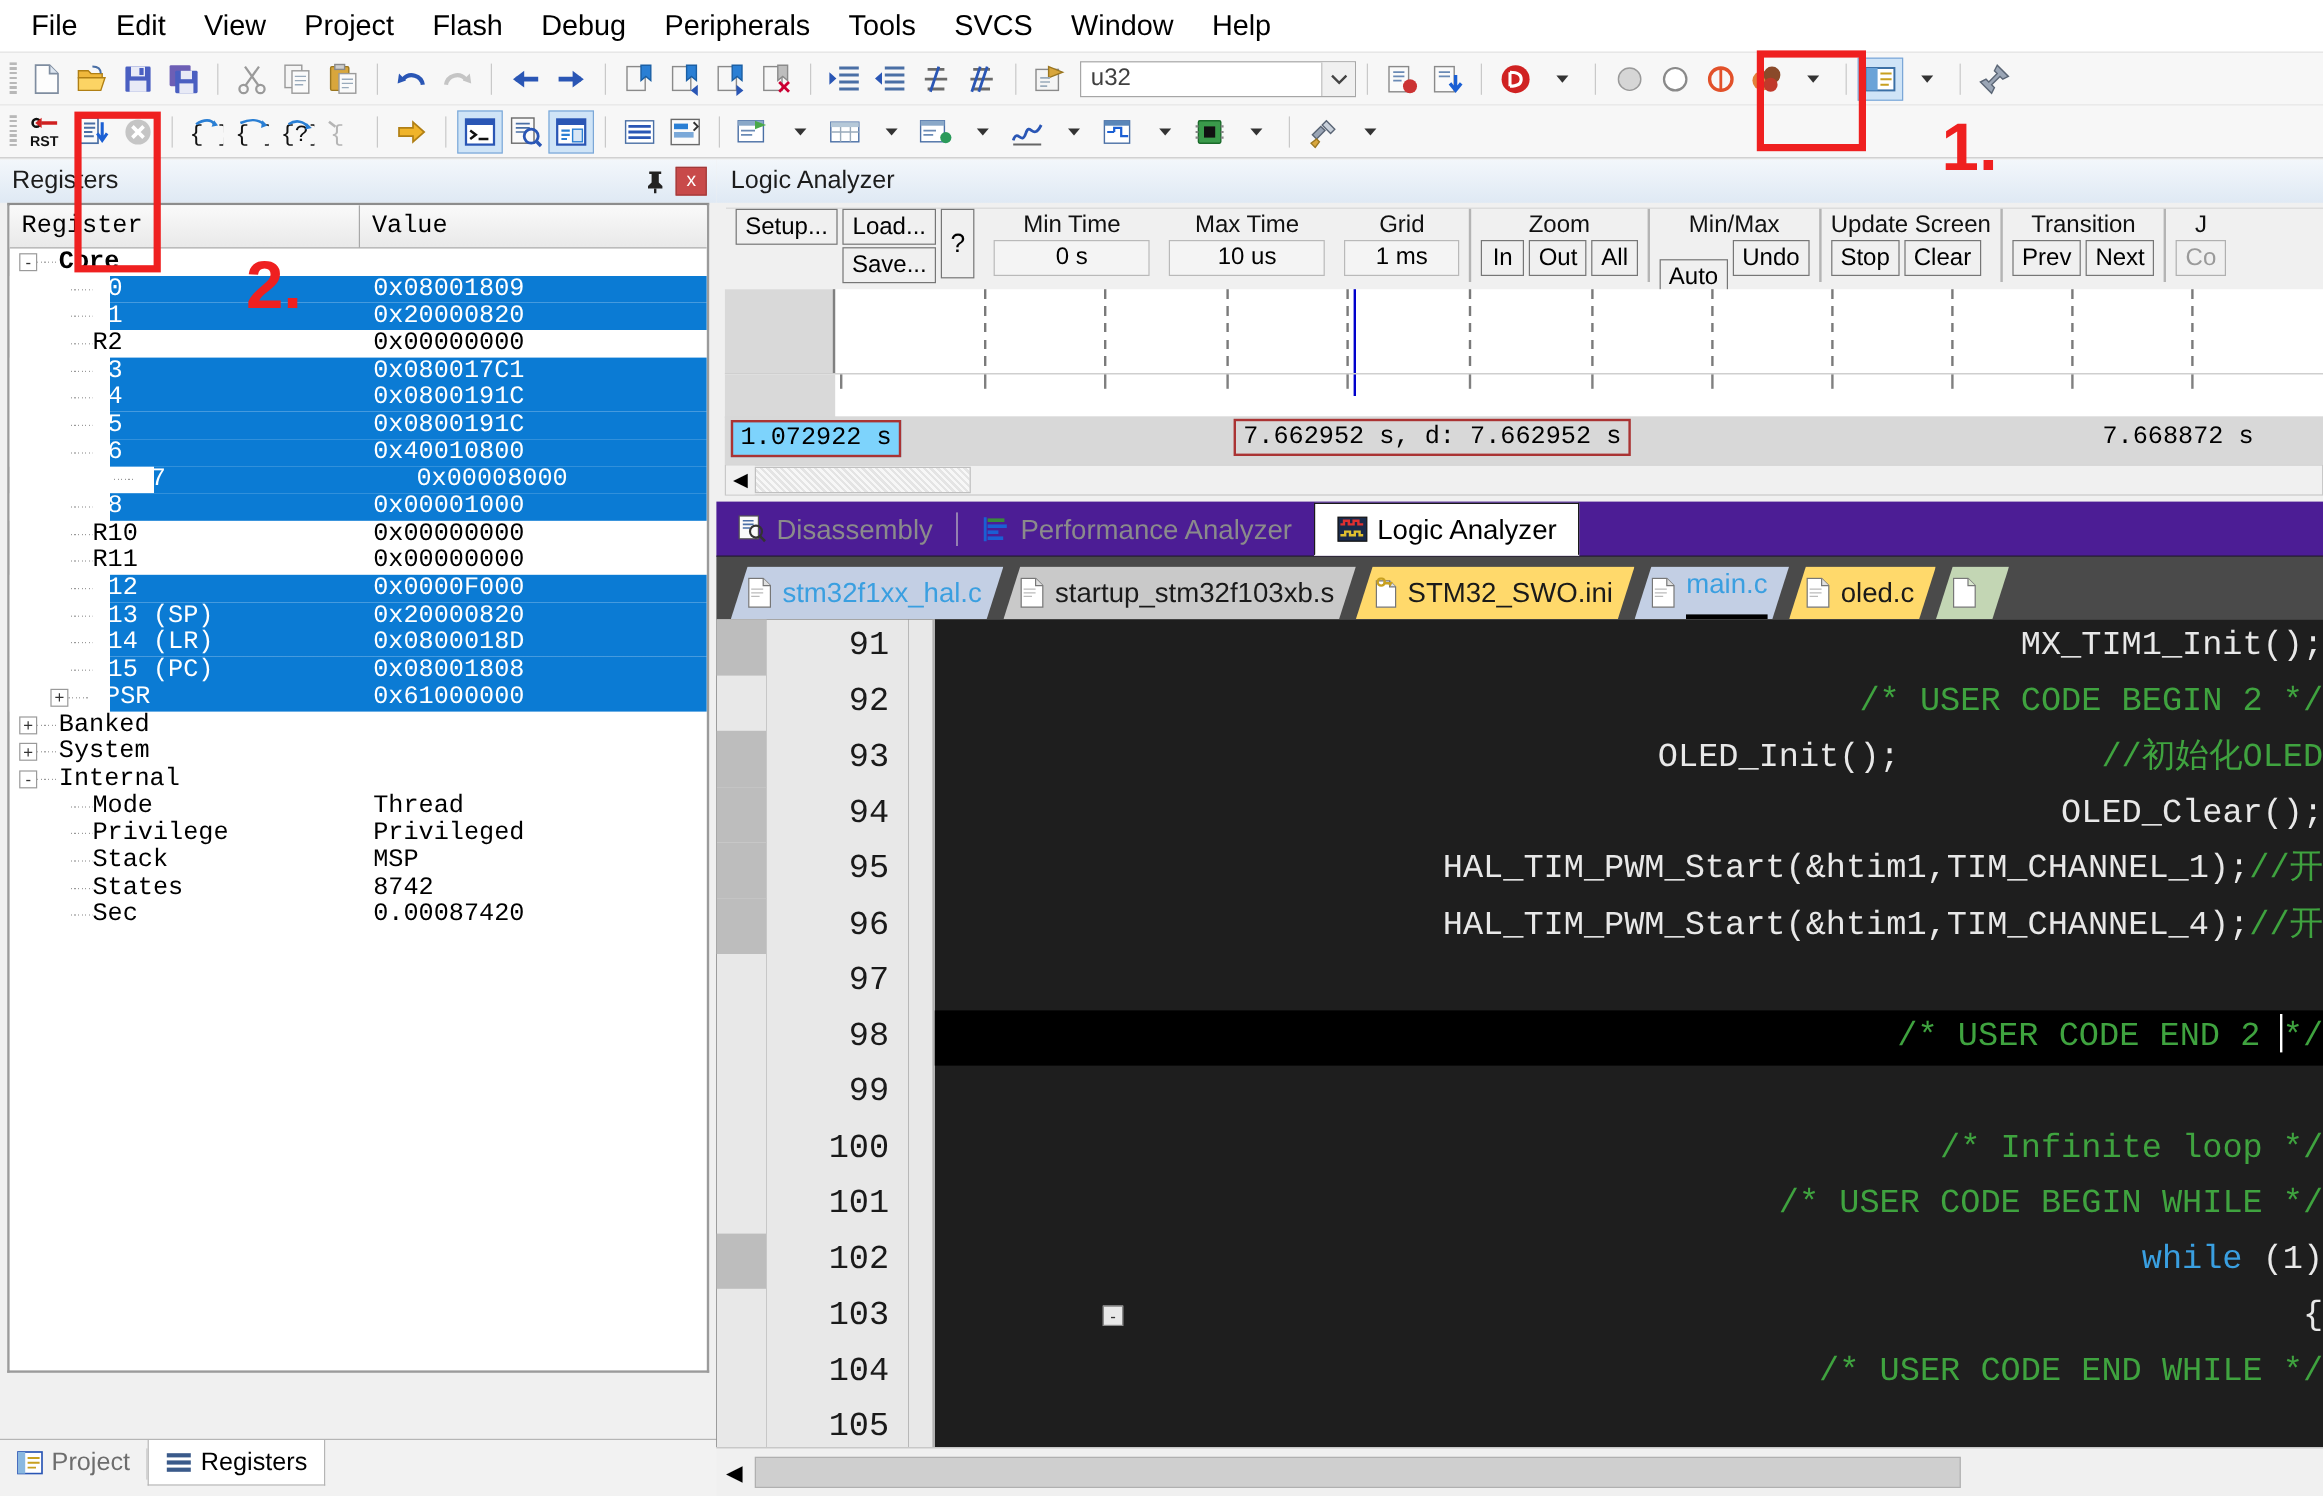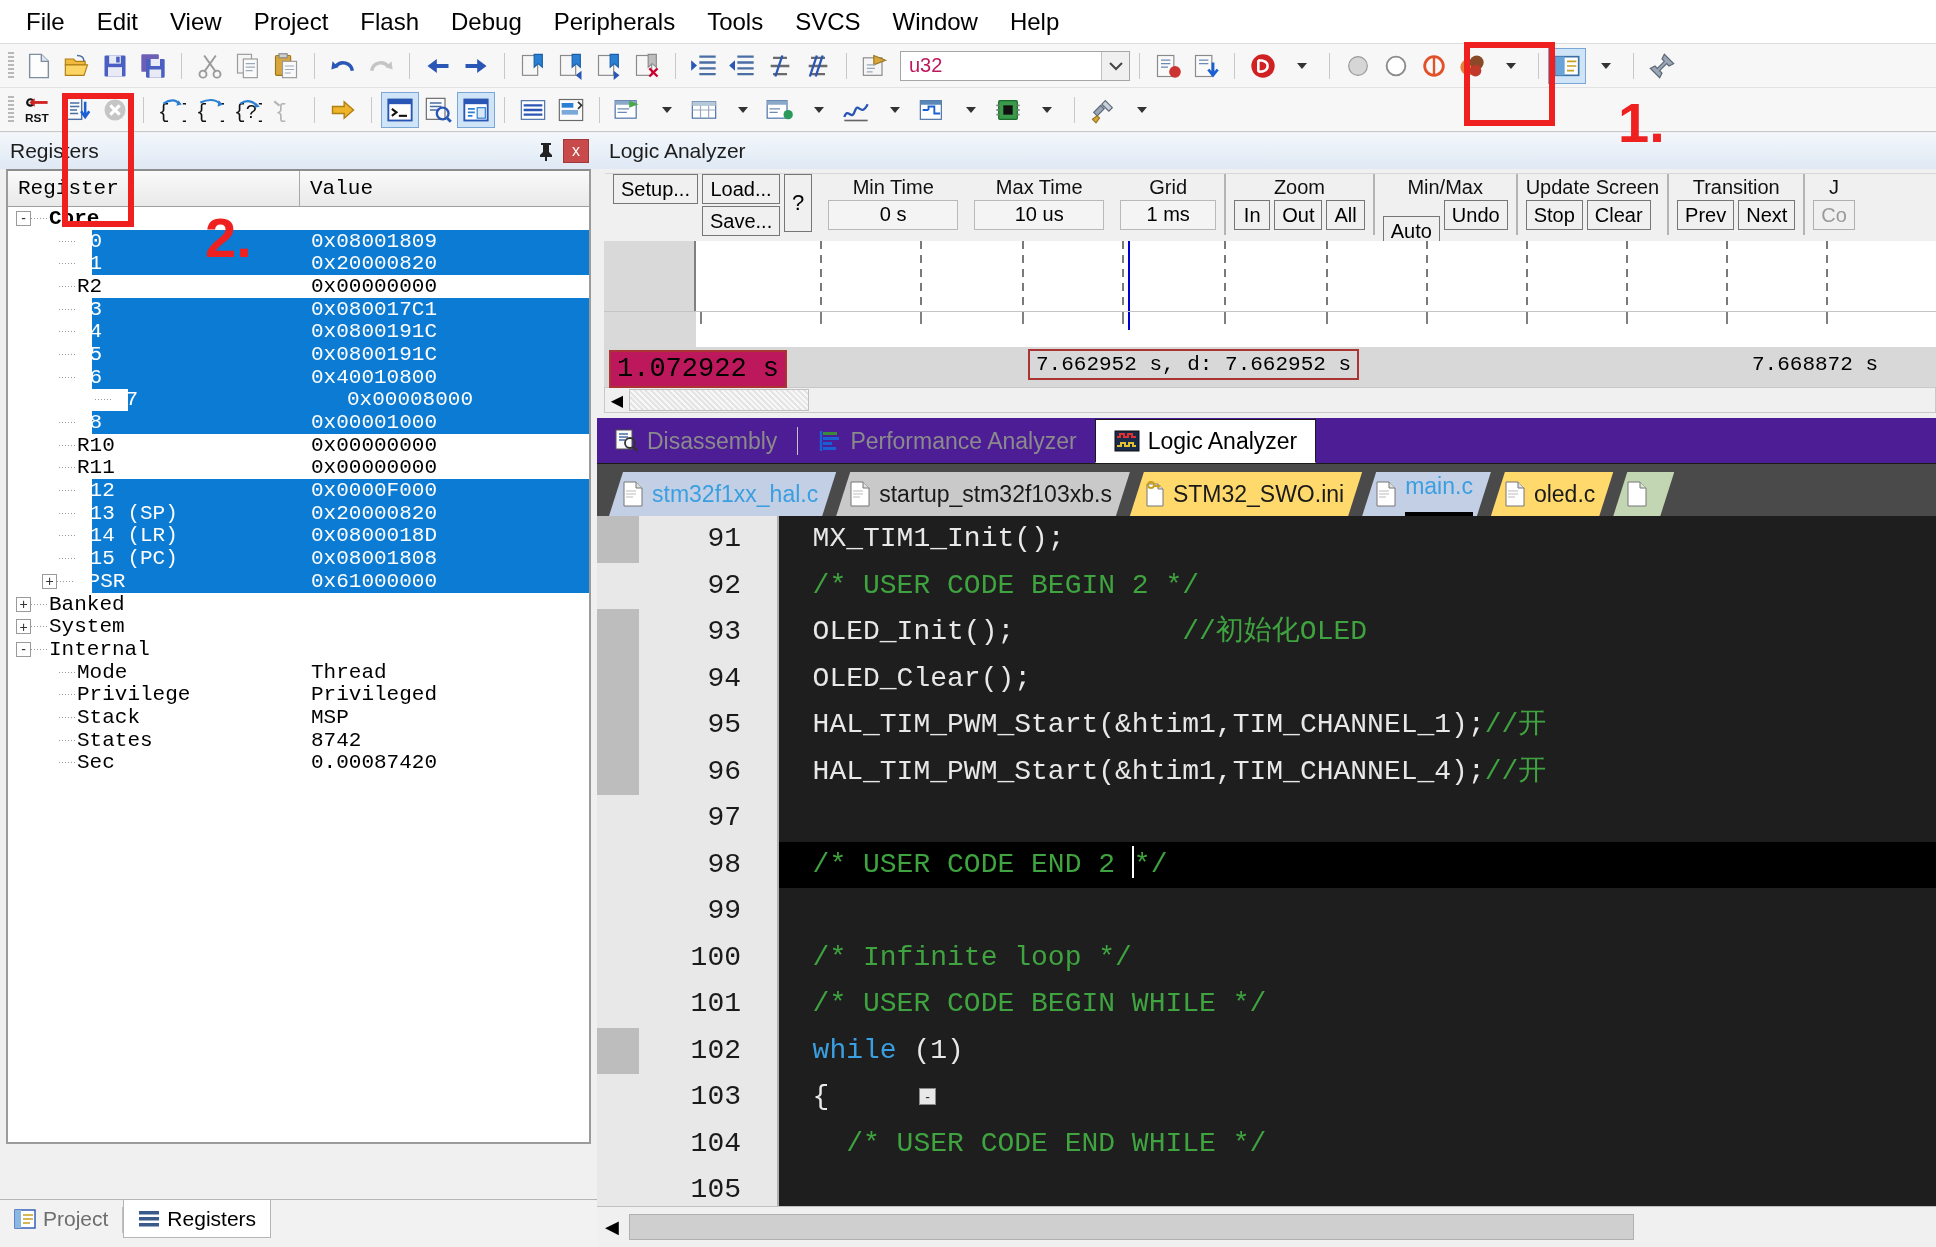--- a/index.html
+++ b/index.html
@@ -53,21 +53,21 @@
     flex: none; position: relative;
   }
   .tb-btn.sel { background: #cfe4f7; border: 1px solid #7ba7d7; }
   .tb-ico { width: 28px; height: 28px; position: relative; display:block; }
   .caret {
     width: 0; height: 0; border-left: 5px solid transparent; border-right: 5px solid transparent;
     border-top: 6px solid #333; margin-left: 2px; flex: none;
   }
   .tb-combo {
     width: 230px; height: 30px; background: #fff; border: 1px solid #a6a6a6;
-    display: flex; align-items: center; font-size: 20px; padding-left: 8px; color:#be185d;
+    display: flex; align-items: center; font-size: 20px; padding-left: 8px; color:#404040;
     flex: none; margin-left: 6px;
   }
   .tb-combo .cbar { margin-left: auto; width: 28px; height: 28px; background: #f0f0f0;
      border-left:1px solid #c0c0c0; display:flex; align-items:center; justify-content:center;}
 
   
   .annot-box { position: absolute; border: 6px solid #ef2020; z-index: 60; pointer-events: none; }
   .annot-num {
     position: absolute; color: #ef2020; font-size: 56px; font-weight: bold;
     font-family: "Liberation Sans", sans-serif; z-index: 61;
@@ -194,22 +194,22 @@
   .la-timebar {
     position: absolute; left: 604px; top: 347px; width: 1332px; height: 40px;
     background: #d8d8d8; font-family: "Liberation Mono", monospace; font-size: 21px; color: #000;
   }
   .tb-val { position: absolute; top: 6px; }
   .cur-box {
     position: absolute; border: 2px solid #a33; background: #d8d8d8;
     font-family: "Liberation Mono", monospace; font-size: 21px; padding: 2px 6px;
   }
   .tip-box {
-    position: absolute; border: 2px solid #a33; background: #be185d;
-    font-family: "Liberation Mono", monospace; font-size: 27px; padding: 2px 6px;
+    position: absolute; border: 2px solid #a33; background: #7dd3fc;
+    font-family: "Liberation Mono", monospace; font-size: 21px; padding: 2px 6px;
     z-index: 30;
   }
 
   .la-hscroll {
     position: absolute; left: 604px; top: 387px; width: 1332px; height: 26px;
     background: #f0f0f0; border: 1px solid #c8c8c8; display: flex; align-items: center;
   }
   .hs-arrow { width: 24px; height: 24px; display:flex; align-items:center; justify-content:center;
      font-size: 16px; background:#f0f0f0;}
   .hs-thumb { width: 180px; height: 22px;
@@ -266,21 +266,21 @@
   }
   .ed-fold {
     position: absolute; left: 160px; top: 0; width: 22px; height: 690px; background: #e8e8e8;
     border-right: 2px solid #b0b0b0;
   }
   .ed-code {
     position: absolute; left: 182px; top: 0; right: 0; height: 690px;
     font-family: "Liberation Mono", monospace; font-size: 28px;
     white-space: pre; color: #e8e8e8;
   }
-  .ed-line { height: 46.5px; line-height: 46.5px; position: relative; }
+  .ed-line { height: 46.5px; line-height: 46.5px; padding-left: 20px; position: relative; text-align: right; }
   .ed-line.cur { background: #000000; }
   .ln { height: 46.5px; line-height: 46.5px; }
   .c-green { color: #3fa33f; }
   .c-blue { color: #3a9fe0; }
   .c-white { color: #e8e8e8; }
   .caretbar { display:inline-block; width:2px; height:32px; background:#fff; vertical-align:-6px; }
   .fold-box {
     position: absolute; left: 162px; width: 17px; height: 17px; border: 1px solid #8a8a8a;
     background: #e8e8e8; display: flex; align-items: center; justify-content: center;
     font-size: 14px; font-family: "Liberation Sans", sans-serif; color: #333; line-height: 1;

